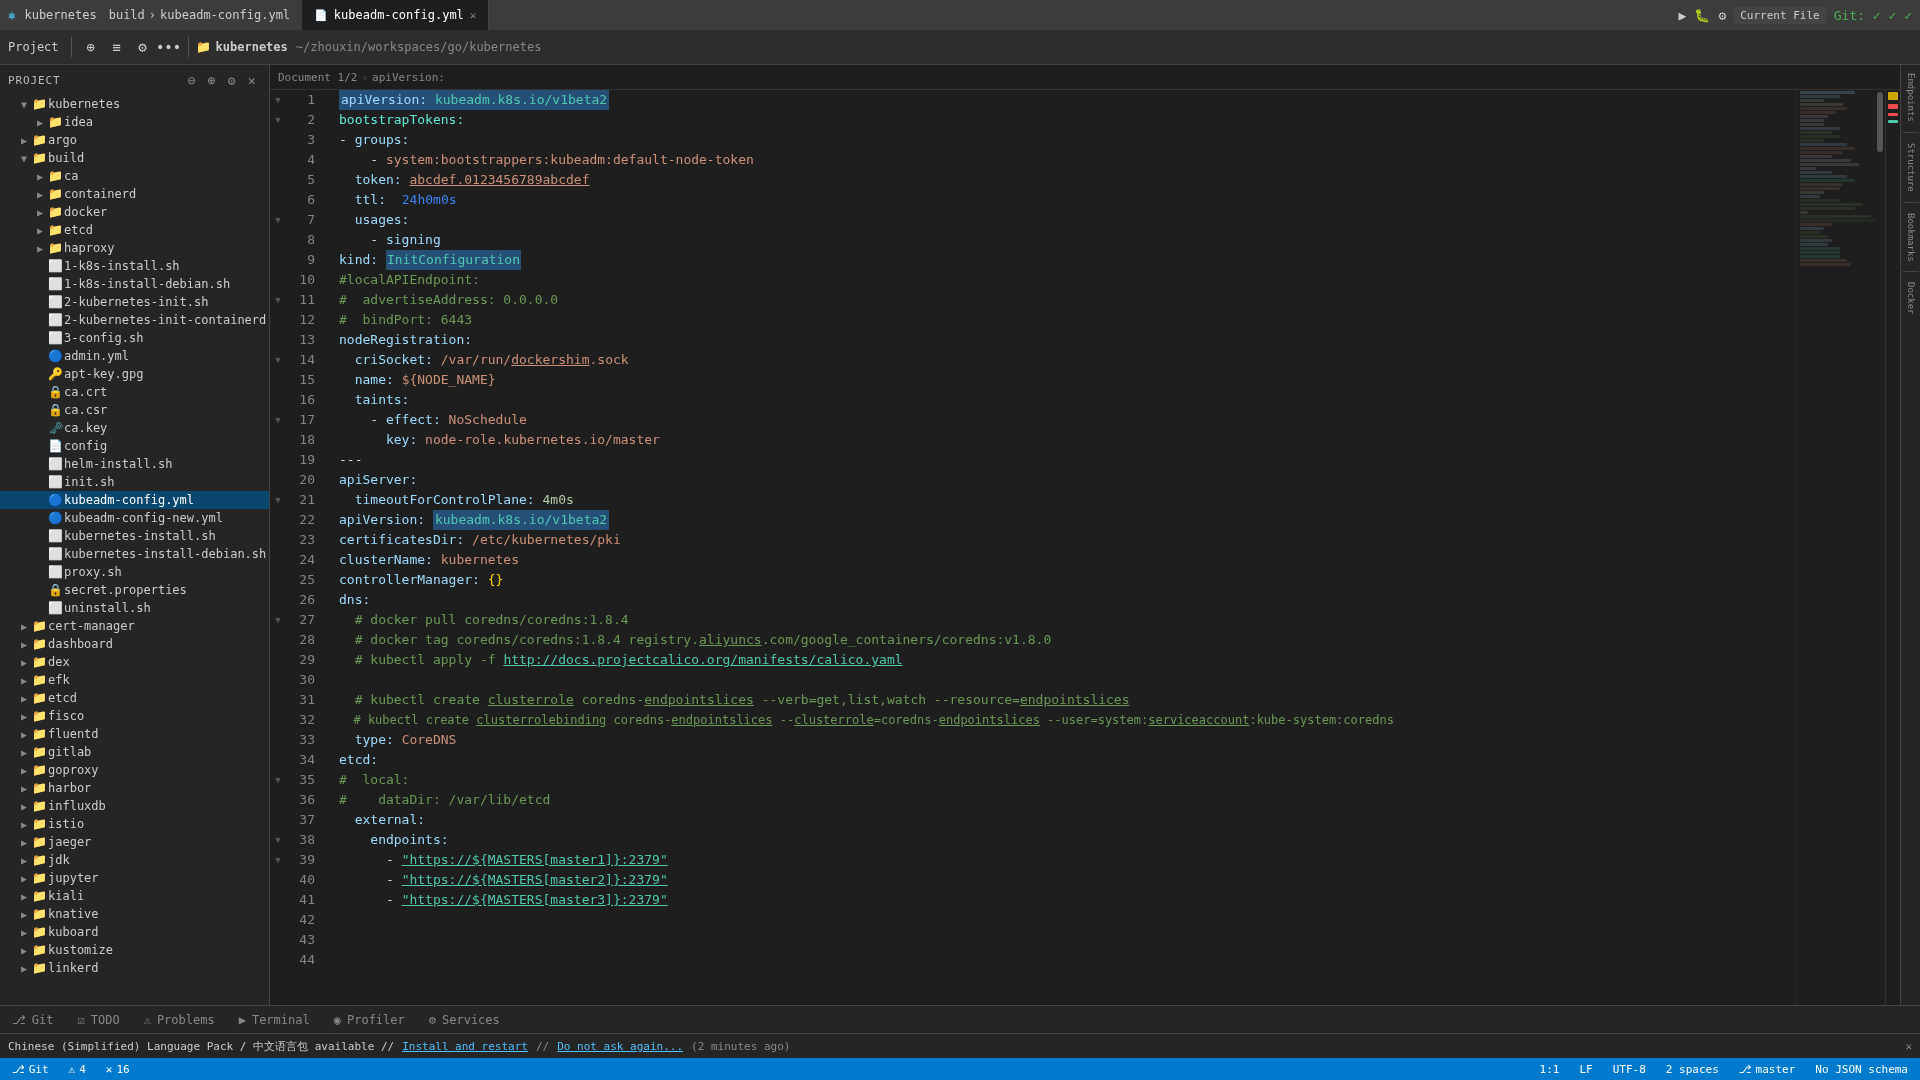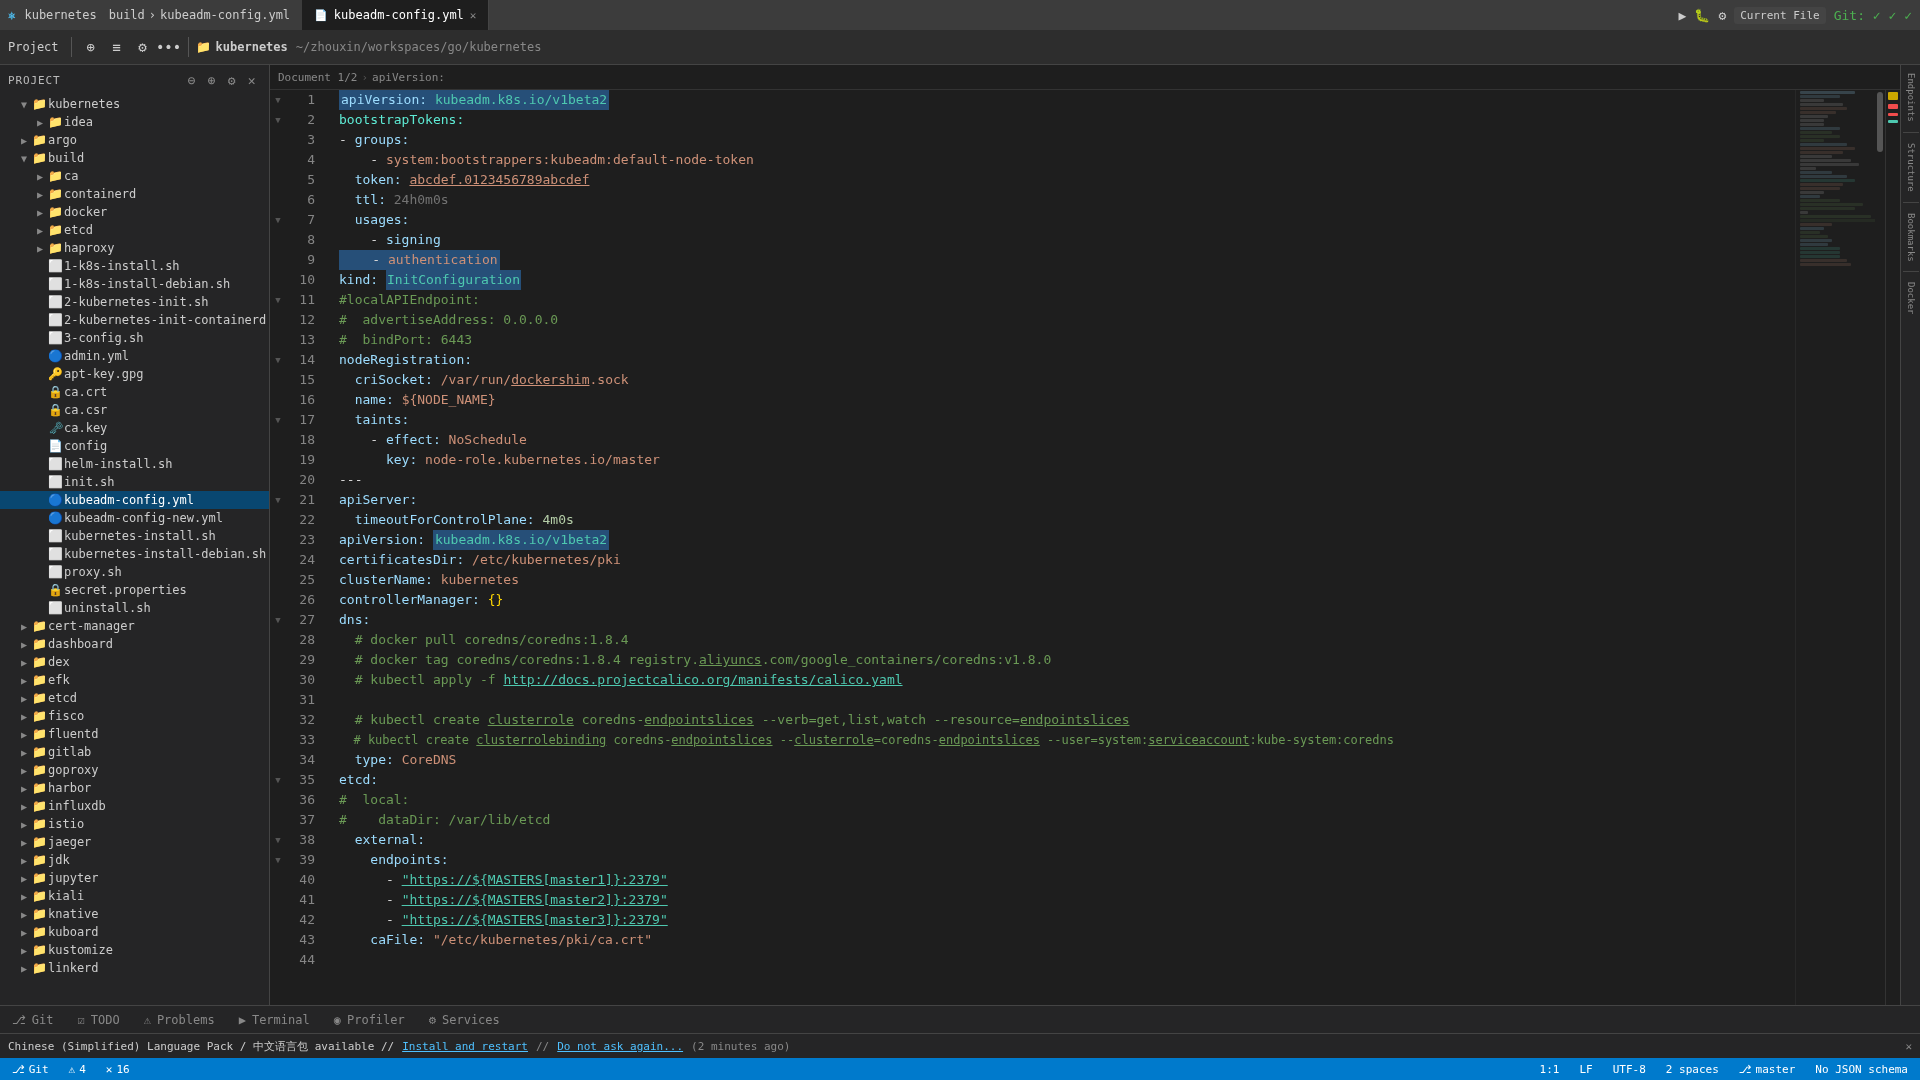--- a/index.html
+++ b/index.html
@@ -904,24 +904,23 @@
         <div class="line-number">43</div>
         <div class="line-number">44</div>
       </div>
 
       <div class="code-area">
         <div class="code-line"><span style="background:#264f78;padding:0 2px;"><span style="color:#9cdcfe;">apiVersion: </span><span style="color:#4ec9b0;background:#264f78;">kubeadm.k8s.io/v1beta2</span></span></div>
         <div class="code-line"><span style="color:#5eead4;">bootstrapTokens:</span></div>
         <div class="code-line"><span style="color:#d4d4d4;">- </span><span style="color:#9cdcfe;">groups:</span></div>
         <div class="code-line"><span>    - </span><span style="color:#ce9178;">system:bootstrappers:kubeadm:default-node-token</span></div>
         <div class="code-line"><span style="color:#9cdcfe;">  token: </span><span style="color:#ce9178;text-decoration:underline;">abcdef.0123456789abcdef</span></div>
-        <div class="code-line"><span style="color:#9cdcfe;">  ttl: </span><span style="color:#737373;">24h0m0s</span></div>
+        <div class="code-line"><span style="color:#9cdcfe;">  ttl: </span><span style="color:#3b82f6;margin-left:8px;">24h0m0s</span></div>
         <div class="code-line"><span style="color:#9cdcfe;">  usages:</span></div>
         <div class="code-line"><span>    - </span><span style="color:#9cdcfe;">signing</span></div>
-        <div class="code-line"><span style="background:#264f78;padding:0 2px;">    - <span style="color:#ce9178;">authentication</span></span></div>
         <div class="code-line"><span style="color:#9cdcfe;">kind: </span><span style="background:#264f78;padding:0 1px;color:#4ec9b0;">InitConfiguration</span></div>
         <div class="code-line"><span style="color:#6a9955;">#localAPIEndpoint:</span></div>
         <div class="code-line"><span style="color:#6a9955;">#  advertiseAddress: 0.0.0.0</span></div>
         <div class="code-line"><span style="color:#6a9955;">#  bindPort: 6443</span></div>
         <div class="code-line"><span style="color:#9cdcfe;">nodeRegistration:</span></div>
         <div class="code-line"><span style="color:#9cdcfe;">  criSocket: </span><span style="color:#ce9178;">/var/run/<span style="text-decoration:underline;">dockershim</span>.sock</span></div>
         <div class="code-line"><span style="color:#9cdcfe;">  name: </span><span style="color:#ce9178;">${NODE_NAME}</span></div>
         <div class="code-line"><span style="color:#9cdcfe;">  taints:</span></div>
         <div class="code-line"><span>    - </span><span style="color:#9cdcfe;">effect: </span><span style="color:#ce9178;">NoSchedule</span></div>
         <div class="code-line"><span>      </span><span style="color:#9cdcfe;">key: </span><span style="color:#ce9178;">node-role.kubernetes.io/master</span></div>
@@ -941,21 +940,20 @@
         <div class="code-line"><span style="color:#6a9955;font-size:12px;">  # kubectl create <span style="text-decoration:underline;">clusterrolebinding</span> coredns-<span style="text-decoration:underline;">endpointslices</span> --<span style="text-decoration:underline;">clusterrole</span>=coredns-<span style="text-decoration:underline;">endpointslices</span> --user=system:<span style="text-decoration:underline;">serviceaccount</span>:kube-system:coredns</span></div>
         <div class="code-line"><span>  </span><span style="color:#9cdcfe;">type: </span><span style="color:#ce9178;">CoreDNS</span></div>
         <div class="code-line"><span style="color:#9cdcfe;">etcd:</span></div>
         <div class="code-line"><span style="color:#6a9955;">#  local:</span></div>
         <div class="code-line"><span style="color:#6a9955;">#    dataDir: /var/lib/etcd</span></div>
         <div class="code-line"><span>  </span><span style="color:#9cdcfe;">external:</span></div>
         <div class="code-line"><span>    </span><span style="color:#9cdcfe;">endpoints:</span></div>
         <div class="code-line"><span>      - </span><span style="color:#4ec9b0;text-decoration:underline;">"https://${MASTERS[master1]}:2379"</span></div>
         <div class="code-line"><span>      - </span><span style="color:#4ec9b0;text-decoration:underline;">"https://${MASTERS[master2]}:2379"</span></div>
         <div class="code-line"><span>      - </span><span style="color:#4ec9b0;text-decoration:underline;">"https://${MASTERS[master3]}:2379"</span></div>
-        <div class="code-line"><span>    </span><span style="color:#9cdcfe;">caFile: </span><span style="color:#ce9178;">"/etc/kubernetes/pki/ca.crt"</span></div>
       </div>
 
       <div class="minimap">
         <div class="minimap-line" style="width:70%;background:#9cdcfe;opacity:0.4;"></div>
         <div class="minimap-line" style="width:50%;background:#9cdcfe;opacity:0.3;"></div>
         <div class="minimap-line" style="width:30%;"></div>
         <div class="minimap-line" style="width:55%;"></div>
         <div class="minimap-line" style="width:60%;background:#ce9178;opacity:0.3;"></div>
         <div class="minimap-line" style="width:45%;background:#ce9178;opacity:0.3;"></div>
         <div class="minimap-line" style="width:35%;"></div>

